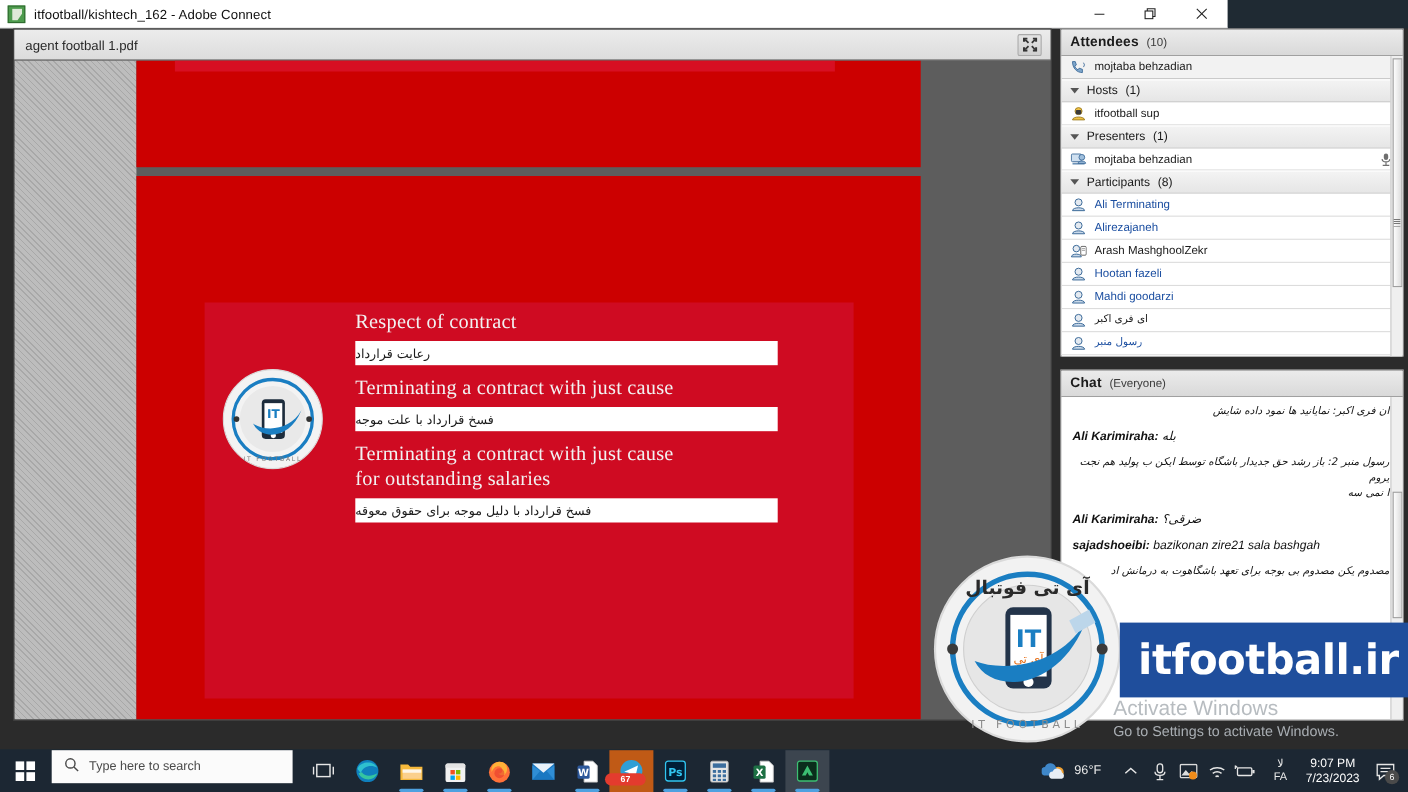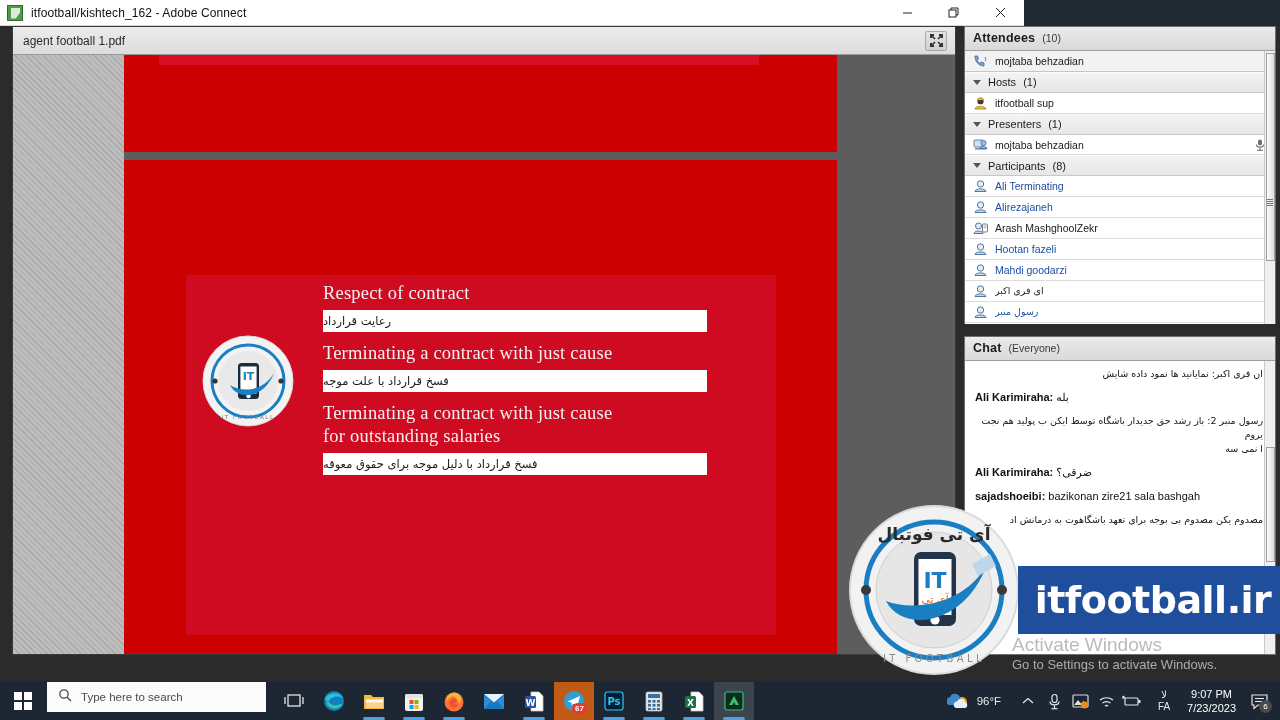--- a/index.html
+++ b/index.html
@@ -6,21 +6,21 @@
   html,body { width:1280px; height:720px; overflow:hidden; }
   body {
     font-family: "Liberation Sans", sans-serif;
     background:#1f2a33;
     -webkit-font-smoothing: antialiased;
   }
   #root { position:relative; width:1280px; height:720px; }
 
   
   .titlebar {
-    position:absolute; left:0; top:0; width:1024px; height:26px;
+    position:absolute; left:0; top:0; width:1116px; height:26px;
     background:#ffffff; display:flex; align-items:center;
     border-bottom:1px solid #d8d8d8;
   }
   .tb-icon {
     width:16px; height:16px; margin-left:7px; margin-right:8px;
     background:#4d9b4d; border:1px solid #2f6b2f; position:relative; flex:none;
   }
   .tb-icon::after{
     content:""; position:absolute; left:3px; top:2px; width:9px; height:11px;
     background:#dfe9d8; clip-path:polygon(0 0,100% 0,100% 45%,55% 100%,0 100%);
@@ -140,21 +140,21 @@
     position:absolute; right:0; top:0; width:11px; height:273px;
     background:#efefef; border-left:1px solid #c9c9c9;
   }
   .sb .thumb{
     position:absolute; left:1px; top:2px; width:9px; height:208px;
     background:linear-gradient(90deg,#fdfdfd,#dcdcdc); border:1px solid #9f9f9f;
   }
   .sb .grip{ position:absolute; left:2px; top:148px; width:6px; height:7px;
     background:repeating-linear-gradient(#777 0 1px,transparent 1px 2px); }
 
-  .chat-body{ position:relative; height:293px; background:#fff; overflow:hidden; padding:6px 12px 0 10px;}
+  .chat-body{ position:relative; height:293px; background:#fff; overflow:hidden; padding:6px 12px 0 10px;font-style:italic;}
   .msg{ margin-bottom:9px; font-size:11px; line-height:15px; color:#111; }
   .msg .who{ font-weight:bold; }
   .msg.rtl{ direction:rtl; text-align:right; font-family:"DejaVu Sans", sans-serif; font-size:9.5px; line-height:14px;}
   .chat-sb{
     position:absolute; right:0; top:0; width:11px; height:293px; background:#efefef; border-left:1px solid #c9c9c9;
   }
   .chat-sb .thumb{ position:absolute; left:1px; top:86px; width:9px; height:115px;
     background:linear-gradient(90deg,#fdfdfd,#dcdcdc); border:1px solid #9f9f9f; }
 
   
@@ -209,21 +209,21 @@
   .tbicons{ display:flex; align-items:center; height:38px; margin-left:8px; }
   .tbi{
     width:40px; height:38px; display:flex; align-items:center; justify-content:center;
     position:relative;
   }
   .tbi.active{ background:#c05a16; }
   .tbi.sel{ background:rgba(255,255,255,.14); }
   .tbi .under{ position:absolute; bottom:0; left:9px; width:22px; height:3px; background:#4ea1e0; border-radius:2px;}
   .badge{
     position:absolute; right:7px; bottom:6px; background:#e33b2e; color:#fff;
-    font-size:8px; border-radius:7px; padding:0 3px; line-height:11px; font-weight:bold;
+    font-size:8px; border-radius:7px; padding:0 14px; line-height:11px; font-weight:bold;
   }
   .tray{ margin-left:auto; display:flex; align-items:center; height:38px; padding-right:6px; gap:0;}
   .tray .weather{ display:flex; align-items:center; gap:6px; color:#e9e9e9; font-size:11.5px; margin-right:14px;}
   .tray .tico{ width:26px; height:38px; display:flex; align-items:center; justify-content:center; color:#e9e9e9;}
   .lang{ width:30px; text-align:center; color:#e9e9e9; font-size:10px; line-height:12px; margin:0 4px;}
   .clock{ text-align:center; color:#ffffff; font-size:11px; line-height:14px; margin:0 8px 0 4px;}
   .notif{ width:30px; height:38px; display:flex; align-items:center; justify-content:center; position:relative;}
   .notif .n{ position:absolute; right:2px; bottom:7px; background:#4a4a4a; color:#fff; font-size:8px;
     border-radius:8px; width:13px; height:13px; line-height:13px; text-align:center;}
 </style>

